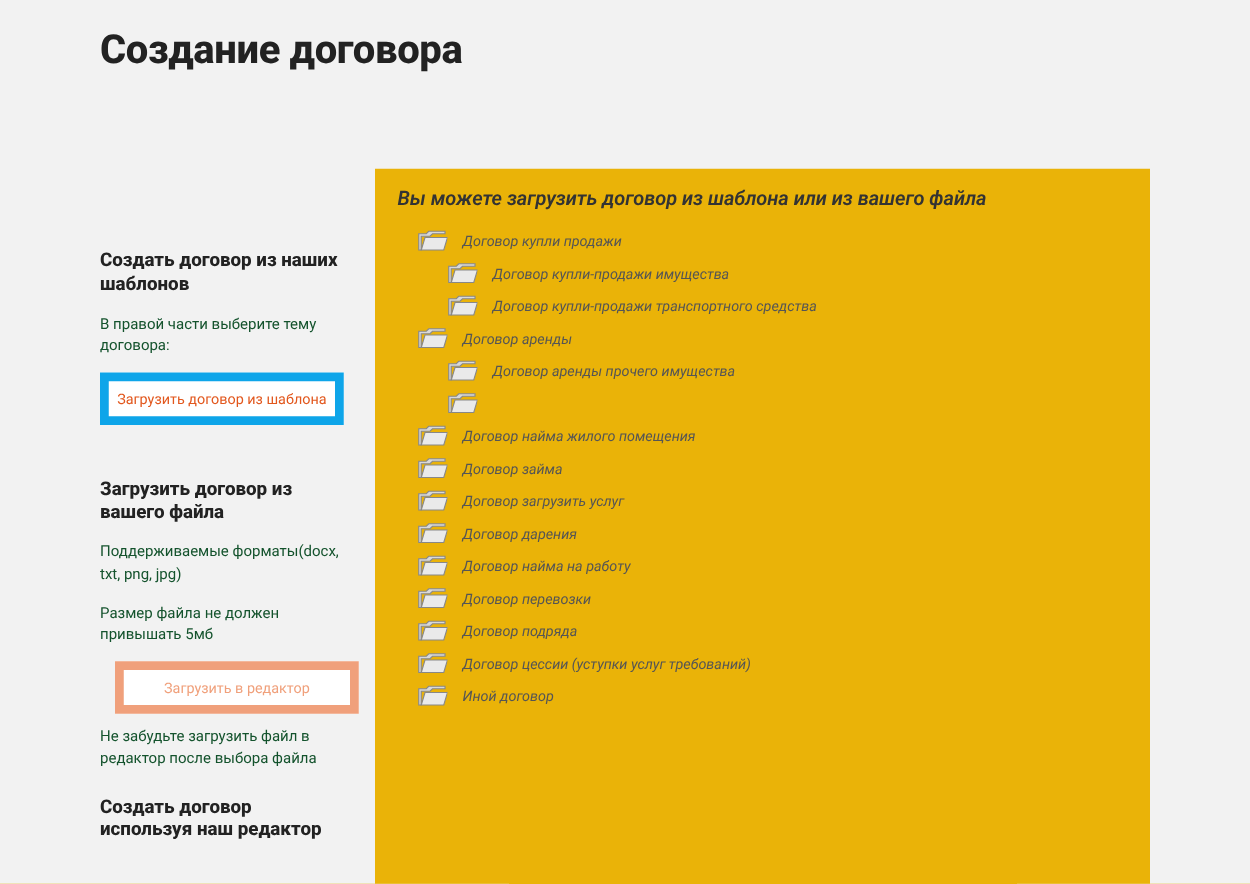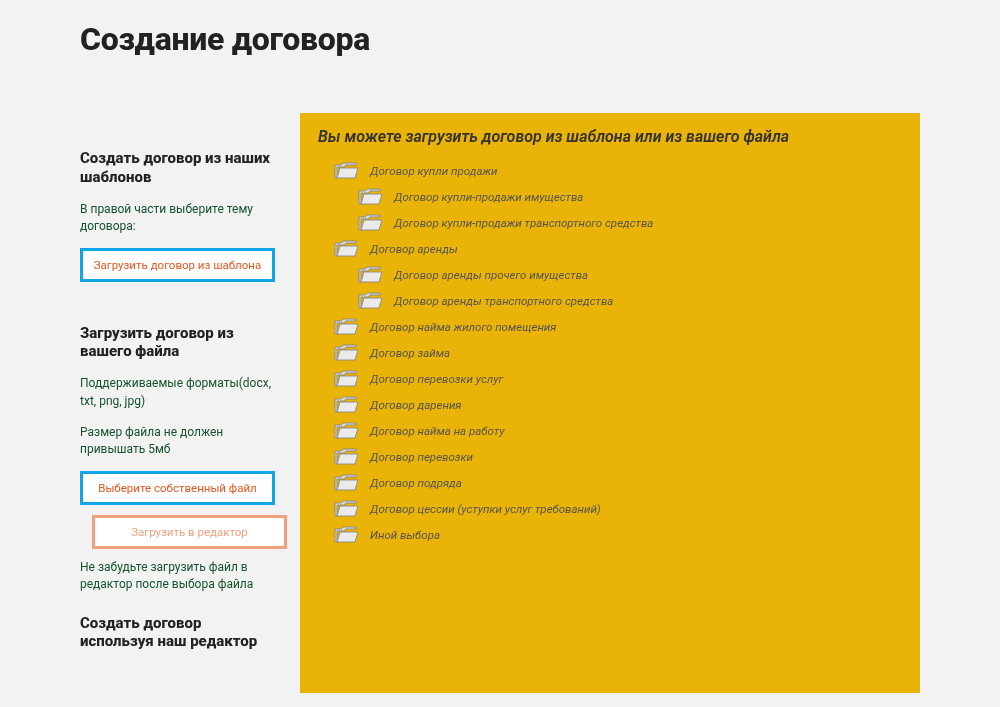--- a/index.html
+++ b/index.html
@@ -11,21 +11,21 @@
   height: 707px;
   overflow: hidden;
 }
 .page {
   padding: 20px 80px 0 80px;
 }
 .page-title {
   font-size: 32px;
   font-weight: 800;
   color: #222;
-  margin-bottom: 55px;
+  margin-bottom: 77px;
   letter-spacing: -0.3px;
 }
 .layout {
   display: flex;
   gap: 25px;
   align-items: flex-end;
 }
 .sidepanel {
   width: 195px;
   flex: 0 0 195px;
@@ -42,21 +42,21 @@
   color: #14532d;
   line-height: 1.45;
   margin-bottom: 12px;
 }
 .side-btn {
   display: block;
   width: 100%;
   text-align: center;
   font-size: 11.5px;
   padding: 7px 6px;
-  border: 3px solid #0ea5e9;
+  border: 7px solid #0ea5e9;
   background: #fff;
   color: #e2571d;
   cursor: pointer;
   font-family: inherit;
   margin-bottom: 10px;
 }
 .side-btn.pale {
   color: #f0a07b;
   border-color: #f0a07b;
   margin-left: 12px;
@@ -107,21 +107,20 @@
       <div class="side-block">
         <h3 class="side-heading">Создать договор из наших шаблонов</h3>
         <p class="side-text">В правой части выберите тему договора:</p>
         <button class="side-btn">Загрузить договор из шаблона</button>
       </div>
 
       <div class="side-block" style="margin-bottom:20px">
         <h3 class="side-heading">Загрузить договор из вашего файла</h3>
         <p class="side-text" style="margin-bottom:14px">Поддерживаемые форматы(docx, txt, png, jpg)</p>
         <p class="side-text">Размер файла не должен привышать 5мб</p>
-        <button class="side-btn">Выберите собственный файл</button>
         <button class="side-btn pale">Загрузить в редактор</button>
         <p class="side-text" style="margin-top:2px">Не забудьте загрузить файл в редактор после выбора файла</p>
       </div>
 
       <div class="side-block">
         <h3 class="side-heading">Создать договор используя наш редактор</h3>
       </div>
 
     </aside>
 
@@ -161,42 +160,41 @@
               <path d="M1 4 L1 17 L3 17 L3 6 L10 6 L12 4 L22 4 L22 2 L9 2 L7 4 Z" fill="#d8d8d8" stroke="#888" stroke-width="0.9"></path>
               <path d="M3 17 L6 7 L24 7 L21 17 Z" fill="#eaeaea" stroke="#888" stroke-width="0.9"></path>
             </svg>
             <span class="tree-label">Договор аренды прочего имущества</span>
           </div>
           <div class="tree-item child">
             <svg viewBox="0 0 24 20" class="folder-icon-svg">
               <path d="M1 4 L1 17 L3 17 L3 6 L10 6 L12 4 L22 4 L22 2 L9 2 L7 4 Z" fill="#d8d8d8" stroke="#888" stroke-width="0.9"></path>
               <path d="M3 17 L6 7 L24 7 L21 17 Z" fill="#eaeaea" stroke="#888" stroke-width="0.9"></path>
             </svg>
-            <span class="tree-label">Договор аренды транспортного средства</span>
           </div>
           <div class="tree-item">
             <svg viewBox="0 0 24 20" class="folder-icon-svg">
               <path d="M1 4 L1 17 L3 17 L3 6 L10 6 L12 4 L22 4 L22 2 L9 2 L7 4 Z" fill="#d8d8d8" stroke="#888" stroke-width="0.9"></path>
               <path d="M3 17 L6 7 L24 7 L21 17 Z" fill="#eaeaea" stroke="#888" stroke-width="0.9"></path>
             </svg>
             <span class="tree-label">Договор найма жилого помещения</span>
           </div>
           <div class="tree-item">
             <svg viewBox="0 0 24 20" class="folder-icon-svg">
               <path d="M1 4 L1 17 L3 17 L3 6 L10 6 L12 4 L22 4 L22 2 L9 2 L7 4 Z" fill="#d8d8d8" stroke="#888" stroke-width="0.9"></path>
               <path d="M3 17 L6 7 L24 7 L21 17 Z" fill="#eaeaea" stroke="#888" stroke-width="0.9"></path>
             </svg>
             <span class="tree-label">Договор займа</span>
           </div>
           <div class="tree-item">
             <svg viewBox="0 0 24 20" class="folder-icon-svg">
               <path d="M1 4 L1 17 L3 17 L3 6 L10 6 L12 4 L22 4 L22 2 L9 2 L7 4 Z" fill="#d8d8d8" stroke="#888" stroke-width="0.9"></path>
               <path d="M3 17 L6 7 L24 7 L21 17 Z" fill="#eaeaea" stroke="#888" stroke-width="0.9"></path>
             </svg>
-            <span class="tree-label">Договор перевозки услуг</span>
+            <span class="tree-label">Договор загрузить услуг</span>
           </div>
           <div class="tree-item">
             <svg viewBox="0 0 24 20" class="folder-icon-svg">
               <path d="M1 4 L1 17 L3 17 L3 6 L10 6 L12 4 L22 4 L22 2 L9 2 L7 4 Z" fill="#d8d8d8" stroke="#888" stroke-width="0.9"></path>
               <path d="M3 17 L6 7 L24 7 L21 17 Z" fill="#eaeaea" stroke="#888" stroke-width="0.9"></path>
             </svg>
             <span class="tree-label">Договор дарения</span>
           </div>
           <div class="tree-item">
             <svg viewBox="0 0 24 20" class="folder-icon-svg">
@@ -224,18 +222,18 @@
               <path d="M1 4 L1 17 L3 17 L3 6 L10 6 L12 4 L22 4 L22 2 L9 2 L7 4 Z" fill="#d8d8d8" stroke="#888" stroke-width="0.9"></path>
               <path d="M3 17 L6 7 L24 7 L21 17 Z" fill="#eaeaea" stroke="#888" stroke-width="0.9"></path>
             </svg>
             <span class="tree-label">Договор цессии (уступки услуг требований)</span>
           </div>
           <div class="tree-item">
             <svg viewBox="0 0 24 20" class="folder-icon-svg">
               <path d="M1 4 L1 17 L3 17 L3 6 L10 6 L12 4 L22 4 L22 2 L9 2 L7 4 Z" fill="#d8d8d8" stroke="#888" stroke-width="0.9"></path>
               <path d="M3 17 L6 7 L24 7 L21 17 Z" fill="#eaeaea" stroke="#888" stroke-width="0.9"></path>
             </svg>
-            <span class="tree-label">Иной выбора</span>
+            <span class="tree-label">Иной договор</span>
           </div>
         </div>
     </main>
   </div>
 </div>
 
 </body></html>

